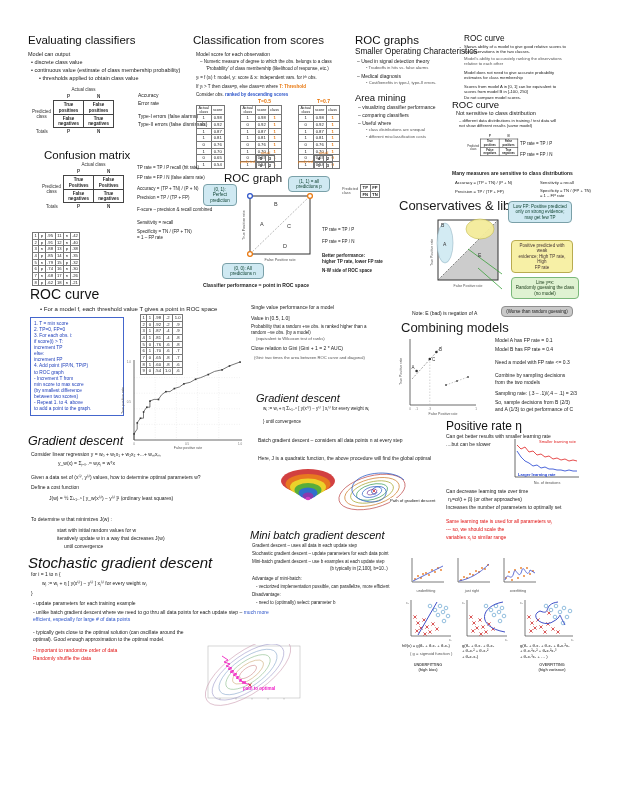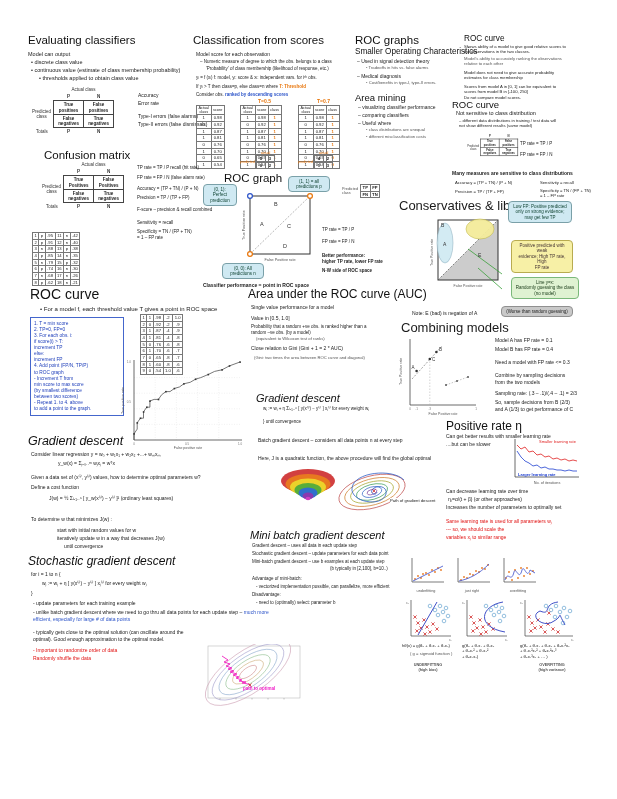--- a/index.html
+++ b/index.html
@@ -654,21 +654,20 @@
     </g>
     <text x="16" y="93" font-size="3" fill="#777" text-anchor="middle">0</text>
     <text x="69" y="93" font-size="3" fill="#777" text-anchor="middle">0.5</text>
     <text x="122" y="93" font-size="3" fill="#777" text-anchor="middle">1.0</text>
     <text x="13" y="51" font-size="3" fill="#777" text-anchor="end">0.5</text>
     <text x="13" y="11" font-size="3" fill="#777" text-anchor="end">1.0</text>
     <text x="6" y="62" font-size="3.5" fill="#555" transform="rotate(-90 6 62)">True positive rate</text>
     <text x="70" y="97" font-size="3.5" fill="#555" text-anchor="middle">False positive rate</text>
   </svg>
 
-  <div class="abs h2" style="left:248px;top:287px;font-size:12px">Area under the ROC curve (AUC)</div>
   <div class="abs t5" style="left:251px;top:304px">Single value performance for a model</div>
   <div class="abs t5" style="left:251px;top:315px">Value in [0.5, 1.0]</div>
   <div class="abs t45 pre" style="left:251px;top:324px">Probability that a random +ve obs. is ranked higher than a
 random –ve obs. (by a model)</div>
   <div class="abs t42 gry" style="left:256px;top:336px">(equivalent to Wilcoxon test of ranks)</div>
   <div class="abs t5" style="left:251px;top:345px">Close relation to Gini        (Gini + 1 = 2 * AUC)</div>
   <div class="abs t42 gry" style="left:254px;top:355px">(Gini: two times the area between ROC curve and diagonal)</div>
 
   <div class="abs" style="left:401px;top:320px;font-size:13px">Combining models</div>
   <svg class="abs" style="left:396px;top:333px" width="92" height="84" viewBox="0 0 92 84">
@@ -753,21 +752,21 @@
     <text x="13" y="40.5" font-size="4" font-weight="bold" fill="#2040d0">Larger learning rate</text>
     <text x="42" y="49" font-size="3.8" fill="#555" text-anchor="middle">No. of iterations</text>
   </svg>
   <div class="abs t5" style="left:446px;top:488px">Can decrease learning rate over time</div>
   <div class="abs t5" style="left:448px;top:496px">ηₜ=α/(t + β)  (or other approaches)</div>
   <div class="abs t5" style="left:446px;top:504px">Increases the number of parameters to optimally set</div>
   <div class="abs t5 red" style="left:446px;top:518px">Same learning rate is used for all parameters wⱼ</div>
   <div class="abs t5 red" style="left:446px;top:526px">--- so, we should scale the</div>
   <div class="abs t5 red" style="left:446px;top:534px">variables xⱼ to similar range</div>
 
-  <div class="abs h2 i" style="left:28px;top:554px;font-size:12px">Stochastic gradient descent</div>
+  <div class="abs h2 i" style="left:28px;top:554px;font-size:15px">Stochastic gradient descent</div>
   <div class="abs t5" style="left:31px;top:571px">for i = 1 to n  {</div>
   <div class="abs t5" style="left:42px;top:580px">wⱼ := wⱼ + η [ y(x⁽ⁱ⁾) − y⁽ⁱ⁾ ] xⱼ⁽ⁱ⁾      for every weight wⱼ</div>
   <div class="abs t5" style="left:31px;top:590px">}</div>
   <div class="abs t5" style="left:33px;top:600px">-   update parameters for each training example</div>
   <div class="abs t5" style="left:33px;top:609px;width:240px"><span>-   unlike batch gradient descent where we need to go thru all data points for each update step  –  </span><span class="blue">much more efficient, especially for large # of data points</span></div>
   <div class="abs t5 pre" style="left:33px;top:629px">-   typically gets close to the optimal solution (can oscillate around the
      optimal).  Good enough approximation to the optimal model.</div>
   <div class="abs t5 red" style="left:33px;top:647px">-   Important to randomize order of data</div>
   <div class="abs t5 red" style="left:33px;top:655px">     Randomly shuffle the data</div>
   <svg class="abs" style="left:192px;top:644px" width="112" height="66" viewBox="0 0 112 66">

